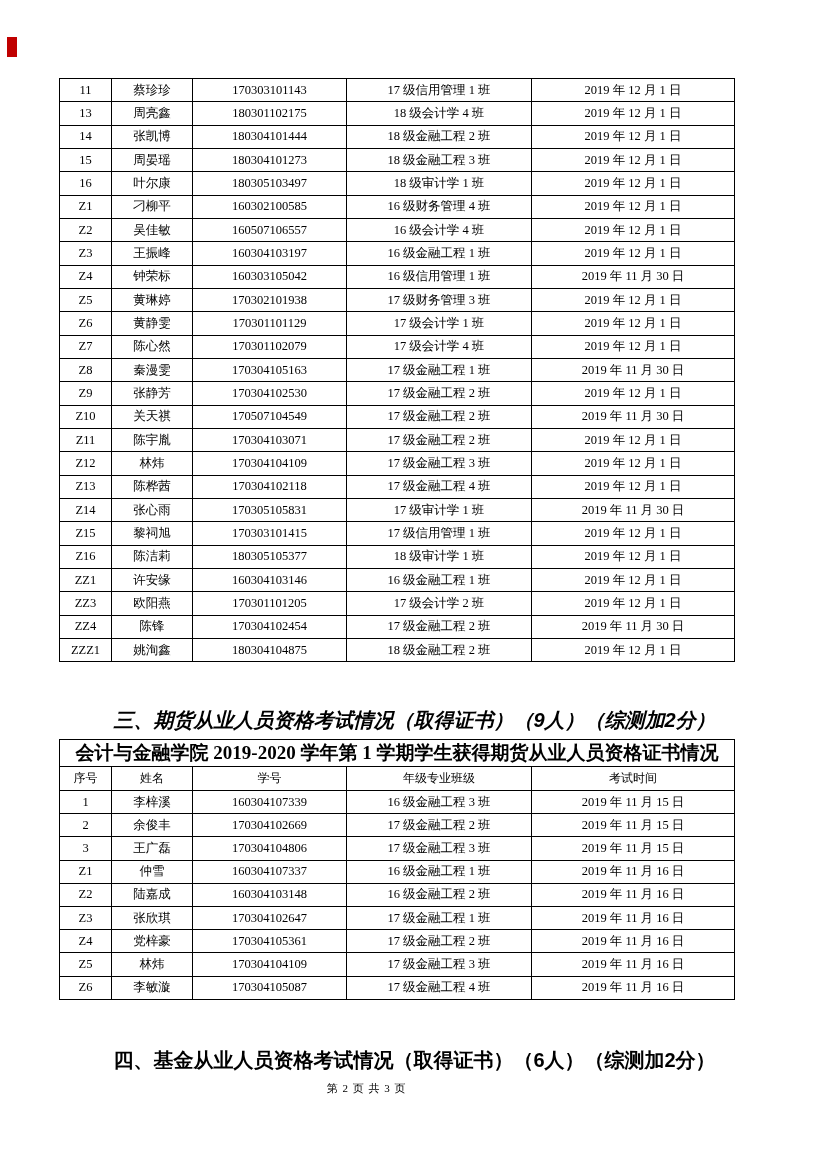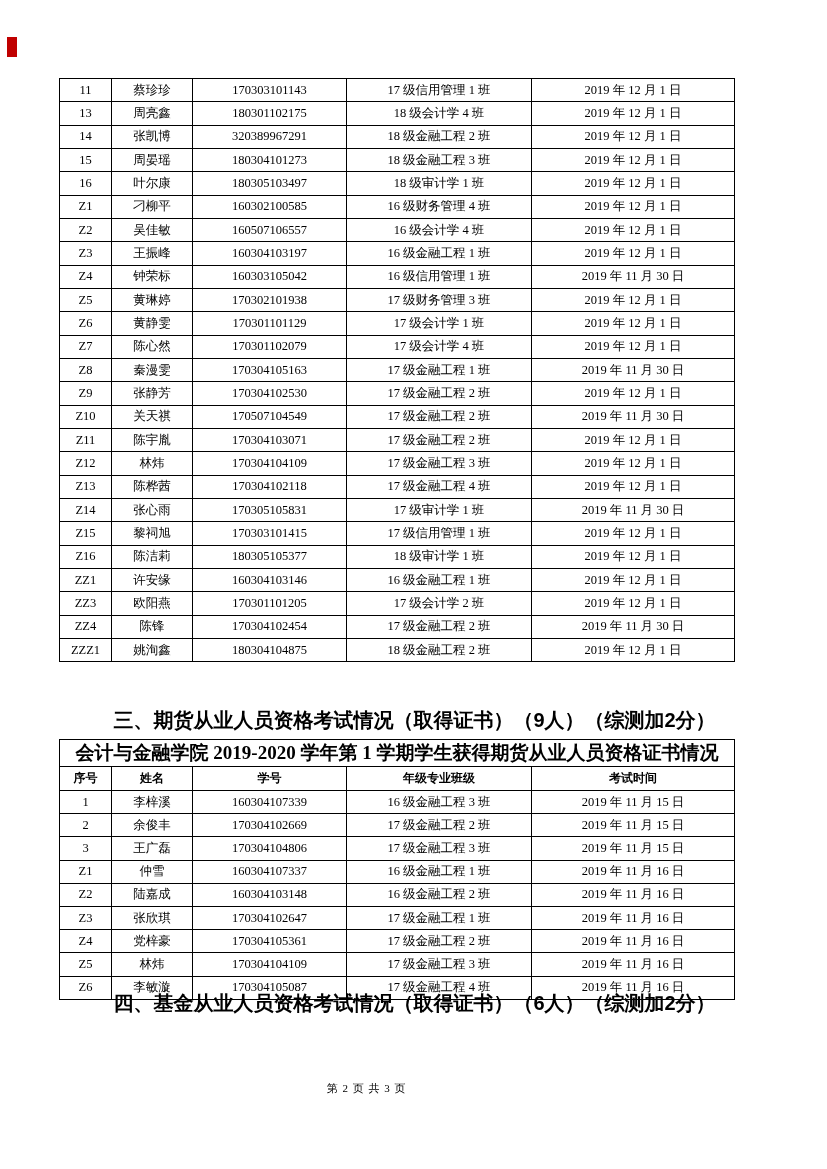--- a/index.html
+++ b/index.html
@@ -45,36 +45,36 @@
   .tbl2 td { height: 22.2px; }
   .tbl2 .title-row th {
     height: 19px;
     font-size: 19px;
     font-weight: bold;
     font-family: "Liberation Serif", "DejaVu Serif", serif;
   }
   .tbl2 .header-row th {
     height: 23px;
     font-size: 12px;
-    font-weight: bold;
+    font-weight: normal;
     font-family: "Liberation Sans", "DejaVu Sans", sans-serif;
   }
   .heading {
     position: absolute;
     left: 77px;
     width: 675px;
     text-align: center;
     font-size: 20px;
     font-weight: bold;
     line-height: 26px;
     font-family: "Liberation Sans", "DejaVu Sans", sans-serif;
     white-space: nowrap;
   }
-  .heading-3 { top: 707px; }
-  .heading-4 { top: 990px; }
+  .heading-3 { top: 707px; font-style: italic; }
+  .heading-4 { top: 1047px; }
   .footer {
     position: absolute;
     left: 0;
     top: 1081px;
     width: 733px;
     text-align: center;
     font-size: 11px;
     line-height: 14px;
     letter-spacing: 1px;
     font-family: "Liberation Serif", "DejaVu Serif", serif;
@@ -106,21 +106,21 @@
         <tr>
           <td>13</td>
           <td>周亮鑫</td>
           <td>180301102175</td>
           <td>18 级会计学 4 班</td>
           <td>2019 年 12 月 1 日</td>
         </tr>
         <tr>
           <td>14</td>
           <td>张凯博</td>
-          <td>320389967291</td>
+          <td>180304101444</td>
           <td>18 级金融工程 2 班</td>
           <td>2019 年 12 月 1 日</td>
         </tr>
         <tr>
           <td>15</td>
           <td>周晏瑶</td>
           <td>180304101273</td>
           <td>18 级金融工程 3 班</td>
           <td>2019 年 12 月 1 日</td>
         </tr>

